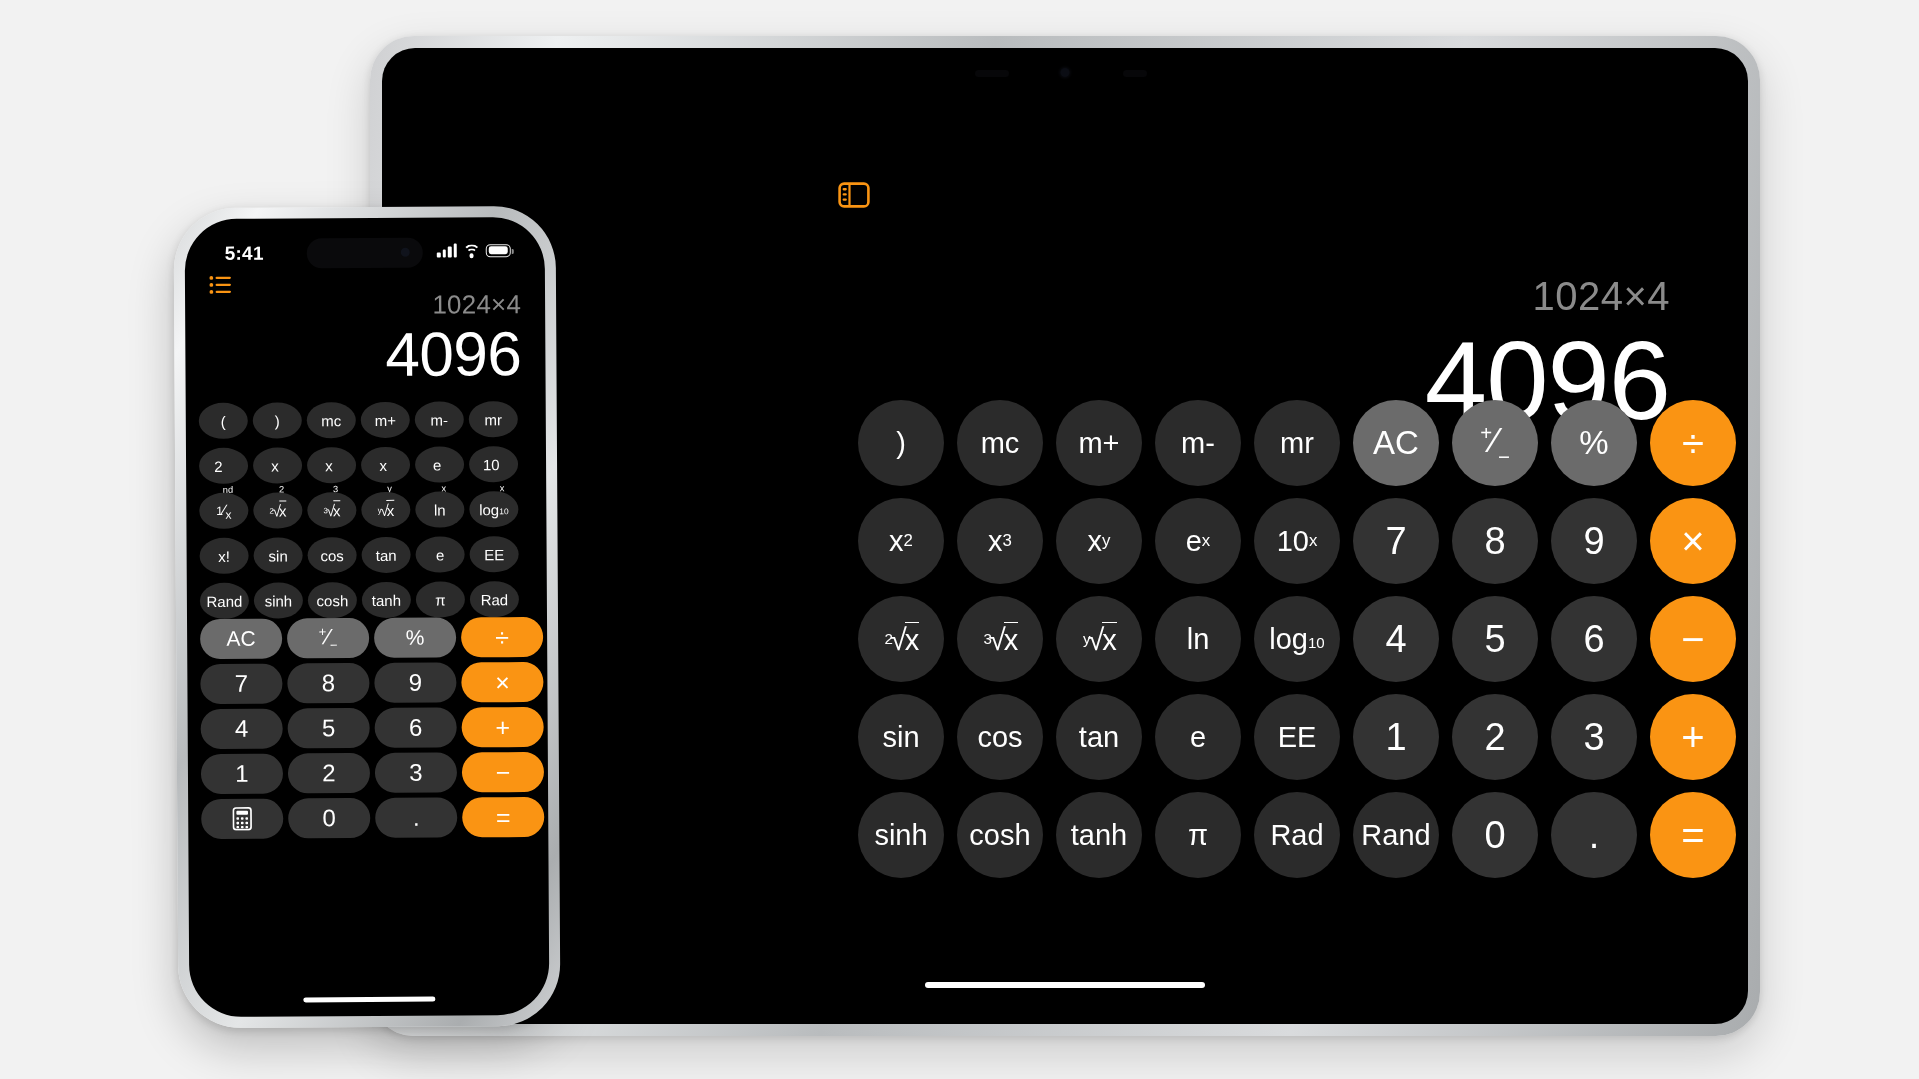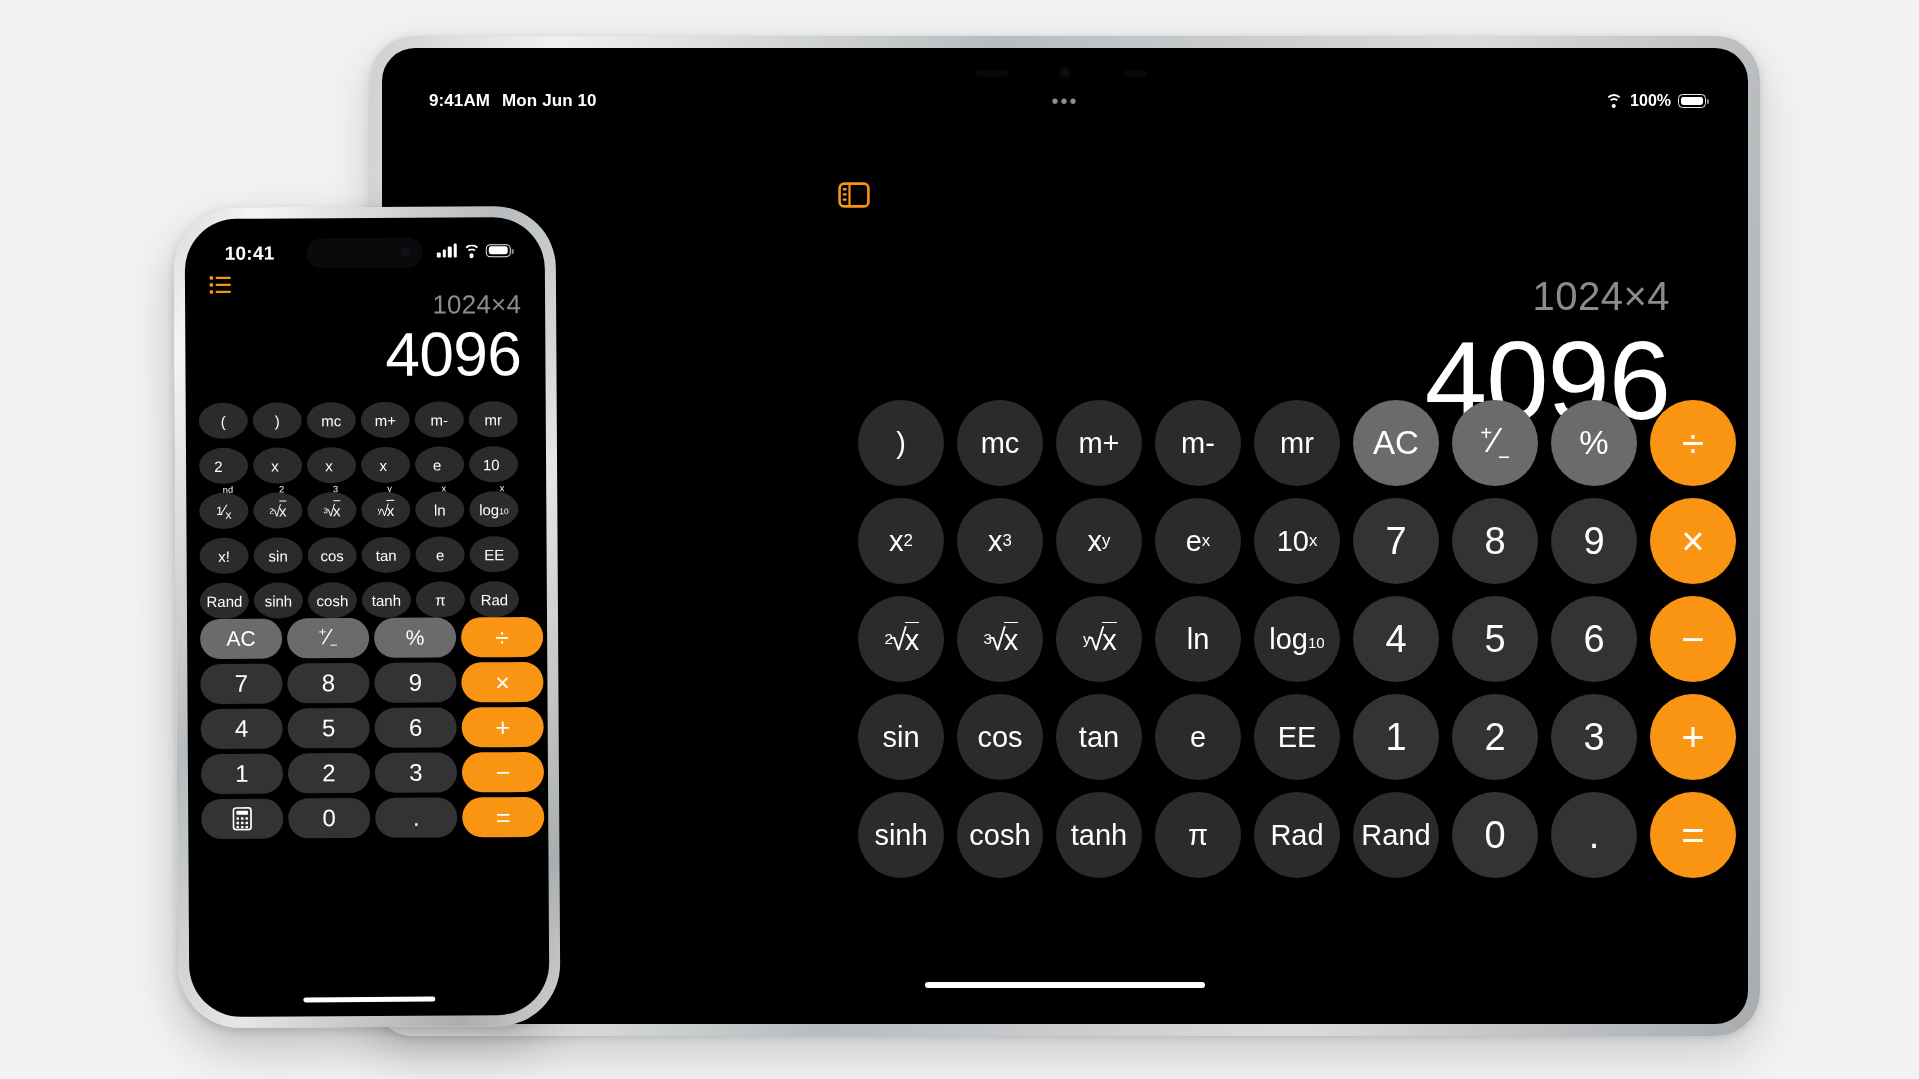--- a/index.html
+++ b/index.html
@@ -211,38 +211,20 @@
 
 <div id="stage">
 
   <div id="ipad-device">
     <div id="ipad-screen">
 
       <div class="ipad-sensor" style="left:calc(50% - 90px); width:34px; height:7px;"></div>
       <div class="ipad-sensor" style="left:calc(50% + 58px); width:24px; height:7px;"></div>
       <div id="ipad-camera"></div>
 
-      <div id="ipad-statusbar">
-        <div id="ipad-status-left">
-          <span>9:41AM</span>
-          <span>Mon Jun 10</span>
-        </div>
-        <div id="ipad-status-center">•••</div>
-        <div id="ipad-status-right">
-          <span class="wifi-glyph">
-              <i></i>
-              <i></i>
-              <i></i>
-            </span>
-          <span>100%</span>
-          <span class="battery">
-              <span></span>
-            </span>
-        </div>
-      </div>
 
       <div id="ipad-sidebar-btn">
         <svg width="32" height="26" viewBox="0 0 32 26" fill="none">
           <rect x="1.6" y="1.6" width="28.8" height="22.8" rx="4.5" stroke="#fa9413" stroke-width="2.6"></rect>
           <line x1="11.5" y1="2.2" x2="11.5" y2="23.8" stroke="#fa9413" stroke-width="2.2"></line>
           <rect x="4.6" y="6" width="4.2" height="2.4" rx="1.1" fill="#fa9413"></rect>
           <rect x="4.6" y="11.2" width="4.2" height="2.4" rx="1.1" fill="#fa9413"></rect>
           <rect x="4.6" y="16.4" width="4.2" height="2.4" rx="1.1" fill="#fa9413"></rect>
         </svg>
       </div>
@@ -311,21 +293,21 @@
       <div id="ipad-homebar"></div>
     </div>
   </div>
 
   <div id="iphone-device">
     <div id="iphone-screen">
 
       <div id="iphone-island"></div>
 
       <div id="iphone-statusbar">
-        <div id="iphone-time">10:41</div>
+        <div id="iphone-time">5:41</div>
         <div id="iphone-status-right">
           <span class="cell-bars">
               <i></i>
               <i></i>
               <i></i>
               <i></i>
             </span>
           <span class="wifi-glyph" style="width:17px;height:13px">
               <i></i>
               <i></i>

